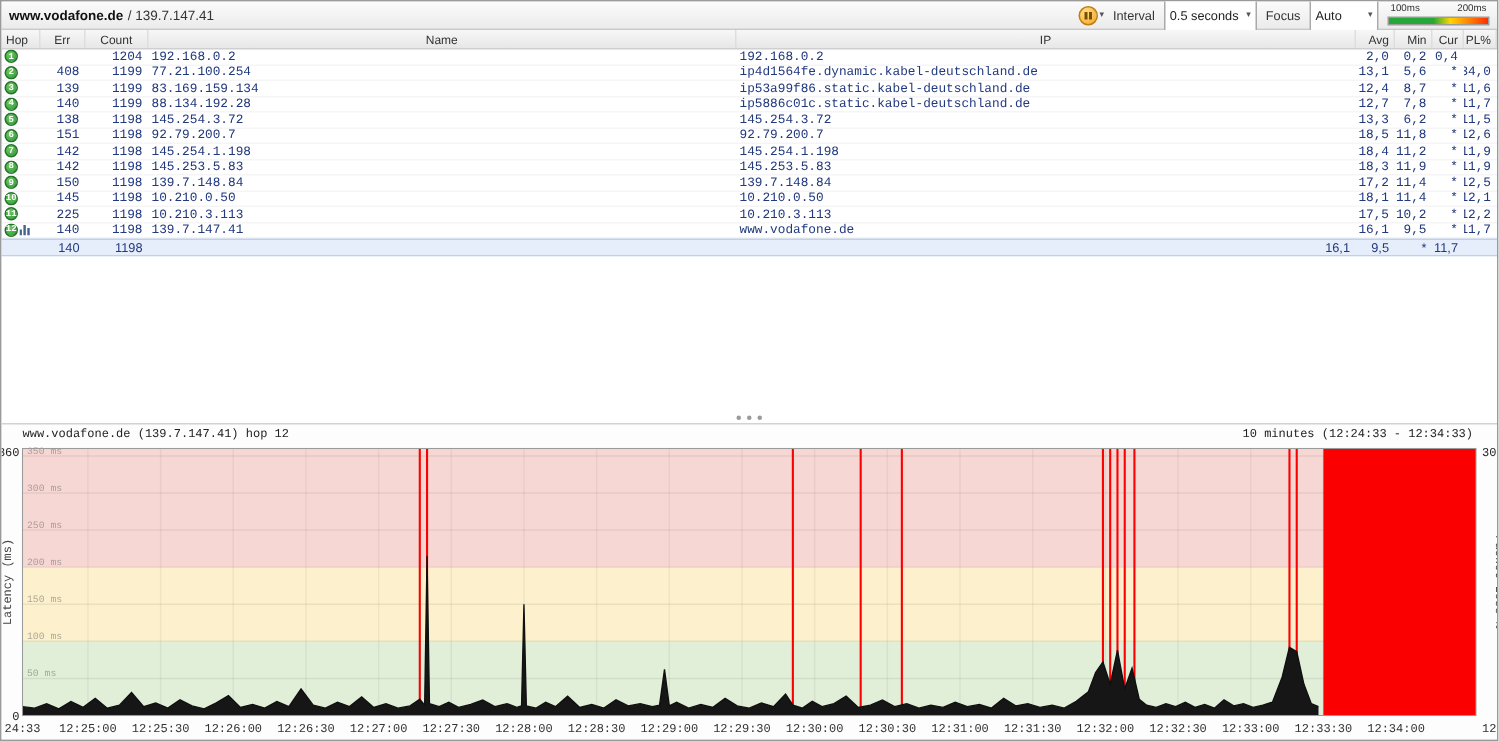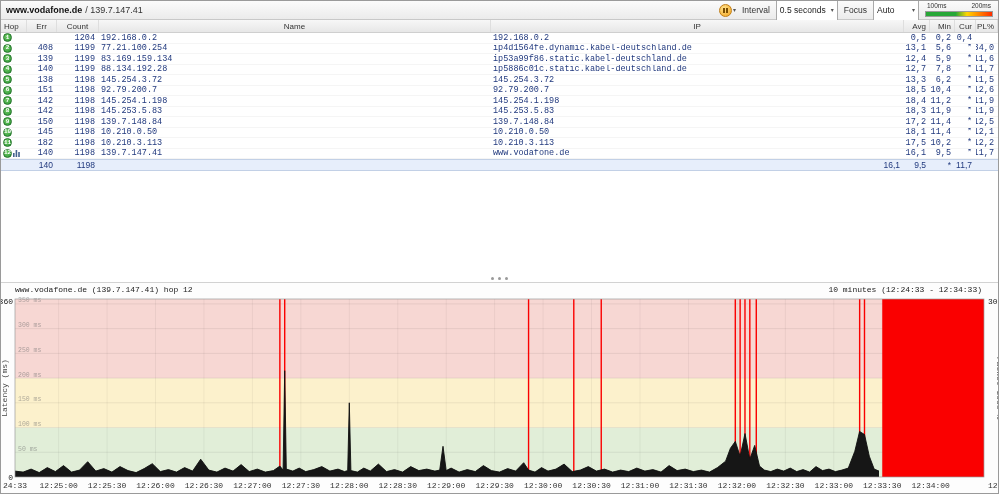--- a/index.html
+++ b/index.html
@@ -108,21 +108,21 @@
               <rect x="0" y="4" width="1.6" height="4" fill="#44628f"></rect>
               <rect x="2.6" y="1" width="1.6" height="7" fill="#44628f"></rect>
               <rect x="5.2" y="3" width="1.6" height="5" fill="#44628f"></rect>
             </svg>
         </span>
       </div>
       <div class="c num"></div>
       <div class="c num">1204</div>
       <div class="c left">192.168.0.2</div>
       <div class="c left">192.168.0.2</div>
-      <div class="c num">0,5</div>
+      <div class="c num">2,0</div>
       <div class="c num">0,2</div>
       <div class="c num">0,4</div>
       <div class="c num"></div>
     </div>
 
     <div class="tgrid trow">
       <div class="c hop-c">
         <span class="hopc">2</span>
         <span class="gi">
           <svg width="8" height="8" viewBox="0 0 8 8">
@@ -151,21 +151,21 @@
               <rect x="2.6" y="1" width="1.6" height="7" fill="#44628f"></rect>
               <rect x="5.2" y="3" width="1.6" height="5" fill="#44628f"></rect>
             </svg>
         </span>
       </div>
       <div class="c num">139</div>
       <div class="c num">1199</div>
       <div class="c left">83.169.159.134</div>
       <div class="c left">ip53a99f86.static.kabel-deutschland.de</div>
       <div class="c num">12,4</div>
-      <div class="c num">5,9</div>
+      <div class="c num">8,7</div>
       <div class="c num">*</div>
       <div class="c num">11,6</div>
     </div>
 
     <div class="tgrid trow">
       <div class="c hop-c">
         <span class="hopc">4</span>
         <span class="gi">
           <svg width="8" height="8" viewBox="0 0 8 8">
               <rect x="0" y="4" width="1.6" height="4" fill="#44628f"></rect>
@@ -214,21 +214,21 @@
               <rect x="2.6" y="1" width="1.6" height="7" fill="#44628f"></rect>
               <rect x="5.2" y="3" width="1.6" height="5" fill="#44628f"></rect>
             </svg>
         </span>
       </div>
       <div class="c num">151</div>
       <div class="c num">1198</div>
       <div class="c left">92.79.200.7</div>
       <div class="c left">92.79.200.7</div>
       <div class="c num">18,5</div>
-      <div class="c num">10,4</div>
+      <div class="c num">11,8</div>
       <div class="c num">*</div>
       <div class="c num">12,6</div>
     </div>
 
     <div class="tgrid trow">
       <div class="c hop-c">
         <span class="hopc">7</span>
         <span class="gi">
           <svg width="8" height="8" viewBox="0 0 8 8">
               <rect x="0" y="4" width="1.6" height="4" fill="#44628f"></rect>
@@ -314,21 +314,21 @@
       <div class="c hop-c">
         <span class="hopc">11</span>
         <span class="gi">
           <svg width="8" height="8" viewBox="0 0 8 8">
               <rect x="0" y="4" width="1.6" height="4" fill="#44628f"></rect>
               <rect x="2.6" y="1" width="1.6" height="7" fill="#44628f"></rect>
               <rect x="5.2" y="3" width="1.6" height="5" fill="#44628f"></rect>
             </svg>
         </span>
       </div>
-      <div class="c num">182</div>
+      <div class="c num">225</div>
       <div class="c num">1198</div>
       <div class="c left">10.210.3.113</div>
       <div class="c left">10.210.3.113</div>
       <div class="c num">17,5</div>
       <div class="c num">10,2</div>
       <div class="c num">*</div>
       <div class="c num">12,2</div>
     </div>
 
     <div class="tgrid trow">

